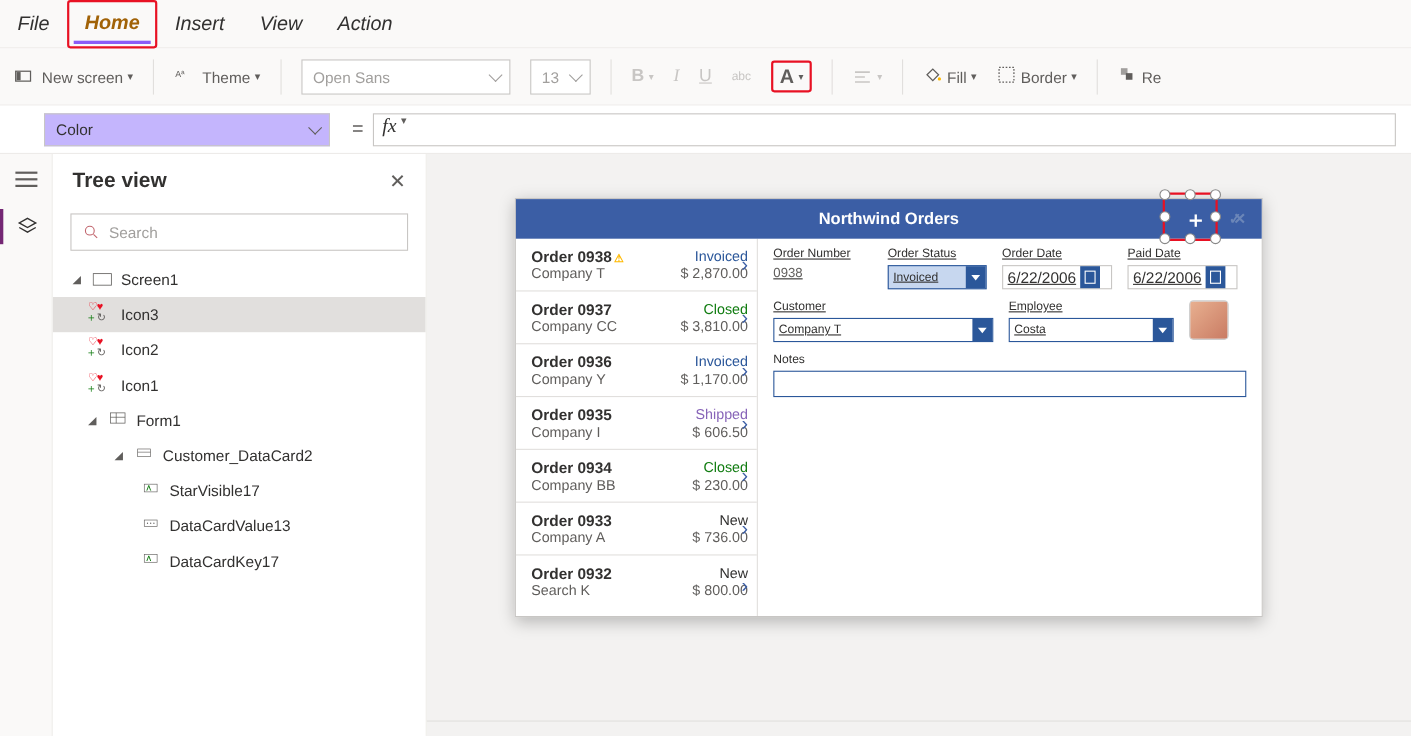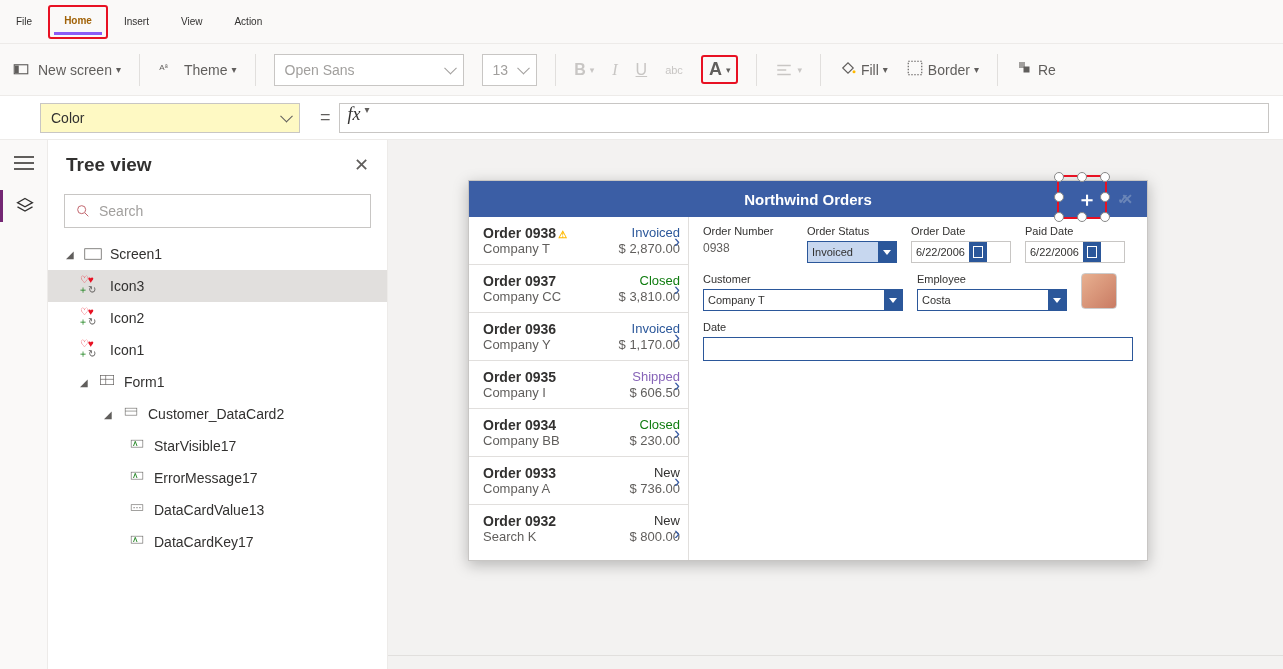--- a/index.html
+++ b/index.html
@@ -1,36 +1,36 @@
 <!DOCTYPE html>
 <html><head>
 <meta charset="utf-8">
 <style>
   * { box-sizing: border-box; }
   html, body { margin: 0; padding: 0; font-family: "Segoe UI", sans-serif; font-size: 14px; color: #323130; background: #faf9f8; overflow: hidden; width: 1283px; height: 669px; }
   
   .menubar { display: flex; align-items: center; height: 44px; background: #faf9f8; border-bottom: 1px solid #edebe9; }
-  .menubar .menu-item { padding: 10px 16px; font-size: 10px; cursor: pointer; }
+  .menubar .menu-item { padding: 10px 16px; font-size: 18px; cursor: pointer; font-style: italic; }
   .menubar .menu-item.active { font-weight: 600; color: #a16207; border-bottom: 3px solid #8b5cf6; }
   .red-highlight { border: 2px solid #e81123; border-radius: 3px; }
   .menubar-home-box { padding: 2px 4px; }
   
   .ribbon { display: flex; align-items: center; height: 52px; background: #faf9f8; border-bottom: 1px solid #edebe9; padding: 0 12px; gap: 18px; }
   .ribbon-group { display: flex; align-items: center; gap: 8px; }
   .ribbon-div { width:1px; height:32px; background:#e1dfdd; }
   .ribbon-btn { display:flex; align-items:center; gap:4px; color:#605e5c; cursor:pointer; }
   .ribbon-select { height:32px; border:1px solid #c8c6c4; background:#fff; color:#a19f9d; padding:0 28px 0 10px; font-size:14px; position:relative; display:flex; align-items:center; min-width:110px;}
   .ribbon-select.small{min-width:50px;}
   .ribbon-select::after{content:""; position:absolute; right:8px; top:50%; width:8px; height:8px; border-right:1px solid #a19f9d; border-bottom:1px solid #a19f9d; transform:translateY(-70%) rotate(45deg);}
   .ribbon-icon { width:18px; height:18px; display:inline-flex;}
   .disabled{color:#c8c6c4;}
   .fontcolor-box{position:relative; padding:2px 6px;}
   
   .formula-bar{display:flex; align-items:center; height:44px; background:#fff; border-bottom:1px solid #edebe9;}
-  .prop-select{height:30px; border:1px solid #c8c6c4; background:#fef9c3; margin:0 12px 0 40px; width:260px; padding:0 28px 0 10px; position:relative; display:flex; align-items:center;}
+  .prop-select{height:30px; border:1px solid #c8c6c4; background:#c4b5fd; margin:0 12px 0 40px; width:260px; padding:0 28px 0 10px; position:relative; display:flex; align-items:center;}
   .prop-select::after{content:""; position:absolute; right:8px; top:50%; width:8px; height:8px; border-right:1px solid #605e5c; border-bottom:1px solid #605e5c; transform:translateY(-70%) rotate(45deg);}
   .eq{margin:0 8px; font-size:18px; color:#605e5c;}
   .fx{font-style:italic; font-family:serif; font-size:18px; margin-right:4px;}
   .fx-caret{font-size:10px; color:#605e5c;}
   .formula{font-family:Consolas,monospace; font-size:16px; margin-left:14px;}
   .fn{color:#3b3b3b;}
   .paren{color:#333;}
   .num{color:#b35c00;}
   .comma{color:#b35c00;}
   .fx-bar{flex:1; height:30px; border:1px solid #c8c6c4; display:flex; padding:0 8px; margin-right:14px;}
@@ -81,29 +81,29 @@
   .order-row .line2{display:flex; justify-content:space-between; color:#605e5c; font-size:13px;}
   .order-row .orderno{font-weight:600;}
   .order-row .status{font-size:13px;}
   .status.Invoiced{color:#2b579a;}
   .status.Closed{color:#107c10;}
   .status.Shipped{color:#8764b8;}
   .status.New{color:#323130;}
   .warn{color:#ffb900; font-size:10px; margin-left:2px;}
   .detail{flex:1; padding:8px 14px; font-size:11px;}
   .drow{display:flex; gap:14px; margin-bottom:10px;}
-  .dcol{display:flex; flex-direction:column; gap:4px;}
+  .dcol{display:flex; flex-direction:column; gap:4px;text-decoration:underline;}
   .dlabel{color:#323130; font-size:11px;}
   .dval{font-size:12px; color:#605e5c;}
   .dd{border:1px solid #2b579a; height:22px; display:flex; align-items:center; padding:0 4px; font-size:11px; position:relative;}
   .dd .ddv{flex:1;}
   .dd .ddb{width:18px; height:100%; background:#2b579a; display:flex; align-items:center; justify-content:center; margin-right:-4px;}
   .dd .ddb::after{content:""; border-left:4px solid transparent; border-right:4px solid transparent; border-top:5px solid #fff;}
   .dd.sel{background:#c7d7ef;}
-  .date{border:1px solid #c8c6c4; height:22px; display:flex; align-items:center; padding:0 4px; font-size:11px;}
+  .date{border:1px solid #c8c6c4; height:22px; display:flex; align-items:center; padding:0 4px; font-size:14px;}
   .date .cal{width:18px; height:100%; background:#2b579a; margin-right:-4px; margin-left:4px; position:relative;}
   .date .cal::after{content:""; position:absolute; inset:4px; border:1px solid #fff;}
   .avatar{width:36px; height:36px; border-radius:4px; background:linear-gradient(135deg,#e8b090,#c97b63); border:1px solid #ccc;}
   .notes-box{border:1px solid #2b579a; height:24px; width:100%;}
   .canvas-scrollbar{position:absolute; bottom:0; left:0; right:0; height:14px; background:#f3f2f1; border-top:1px solid #e1dfdd;}
 </style>
 </head>
 <body>
 
 <div class="menubar">
@@ -296,29 +296,20 @@
         <span>Customer_DataCard2</span>
       </div>
       <div class="tree-item lvl3">
         <span class="tree-icon">
             <svg viewBox="0 0 24 24" width="16" height="14">
               <rect x="2" y="2" width="20" height="12" fill="none" stroke="#605e5c"></rect>
               <path d="M6 12 L9 4 L12 12" fill="none" stroke="#107c10" stroke-width="1.5"></path>
             </svg>
           </span>
         <span>StarVisible17</span>
-      </div>
-      <div class="tree-item lvl3">
-        <span class="tree-icon">
-            <svg viewBox="0 0 24 24" width="16" height="14">
-              <rect x="2" y="2" width="20" height="12" fill="none" stroke="#605e5c"></rect>
-              <path d="M6 12 L9 4 L12 12" fill="none" stroke="#107c10" stroke-width="1.5"></path>
-            </svg>
-          </span>
-        <span>ErrorMessage17</span>
       </div>
       <div class="tree-item lvl3">
         <span class="tree-icon">
             <svg viewBox="0 0 24 24" width="16" height="14">
               <rect x="2" y="3" width="20" height="10" fill="none" stroke="#605e5c"></rect>
               <circle cx="7" cy="8" r="1" fill="#605e5c"></circle>
               <circle cx="12" cy="8" r="1" fill="#605e5c"></circle>
               <circle cx="17" cy="8" r="1" fill="#605e5c"></circle>
             </svg>
           </span>
@@ -487,21 +478,21 @@
             <div class="dcol" style="width:150px">
               <span class="dlabel">Employee</span>
               <div class="dd">
                   <span class="ddv">Costa</span>
                   <span class="ddb"></span>
                 </div>
             </div>
             <div class="avatar"></div>
           </div>
           <div class="drow" style="flex-direction:column; gap:4px">
-            <span class="dlabel">Date</span>
+            <span class="dlabel">Notes</span>
             <div class="notes-box"></div>
           </div>
         </div>
       </div>
     </div>
     <div class="canvas-scrollbar"></div>
   </div>
 </div>
 
 </body></html>

